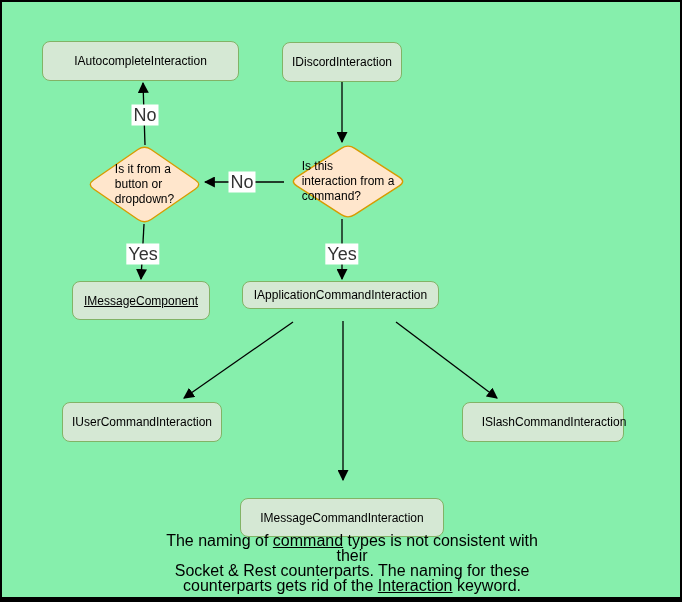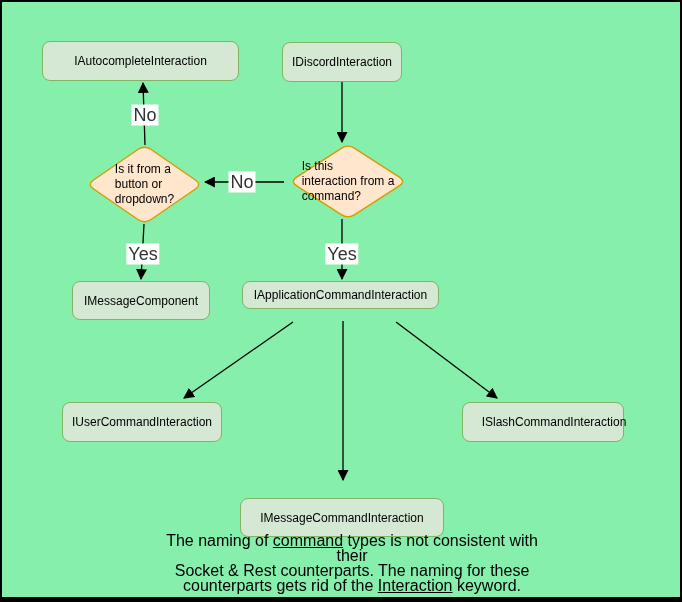--- a/index.html
+++ b/index.html
@@ -58,21 +58,21 @@
 </style>
 </head>
 <body>
 
 <div class="frame">
 
   <div class="node" style="left:40px;top:39px;width:197px;height:40px;">IAutocompleteInteraction</div>
 
   <div class="node" style="left:280px;top:40px;width:120px;height:40px;">IDiscordInteraction</div>
 
-  <div class="node" style="left:70px;top:279px;width:138px;height:39px;">IMessageComponent</div>
+  <div class="node" style="left:70px;top:279px;width:138px;height:39px;text-decoration:underline;">IMessageComponent</div>
 
   <div class="node" style="left:240px;top:279px;width:197px;height:28px;">IApplicationCommandInteraction</div>
 
   <div class="node" style="left:60px;top:400px;width:160px;height:40px;">IUserCommandInteraction</div>
 
   <div class="node" style="left:460px;top:400px;width:162px;height:40px;padding-left:22px;">ISlashCommandInteraction</div>
 
   <div class="node" style="left:238px;top:496px;width:204px;height:39px;">IMessageCommandInteraction</div>
 
   <div class="diamond" style="left:85px;top:143px;width:115px;height:79px;">

